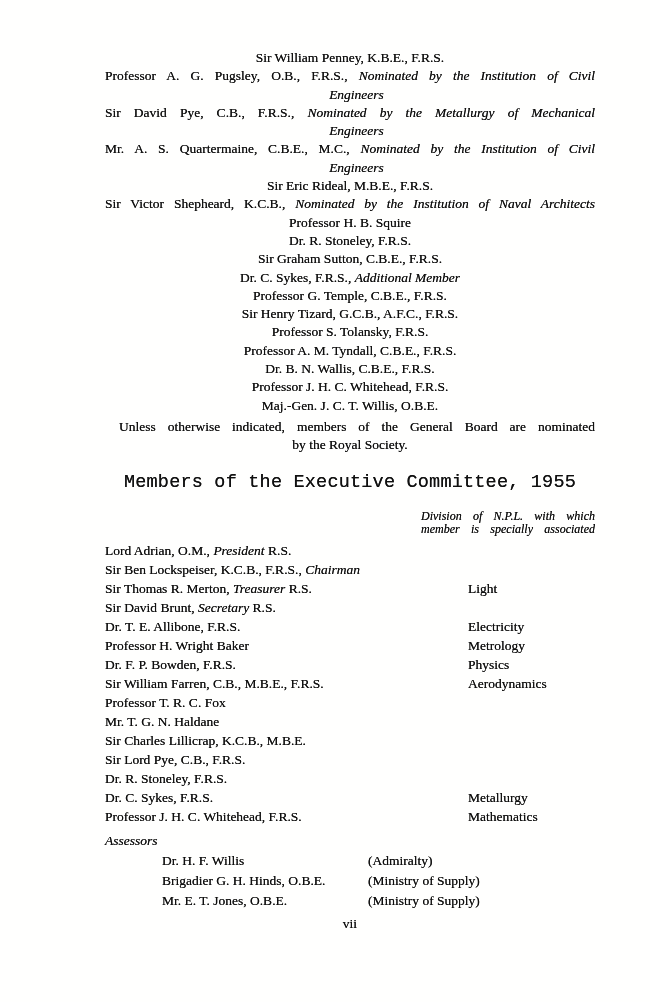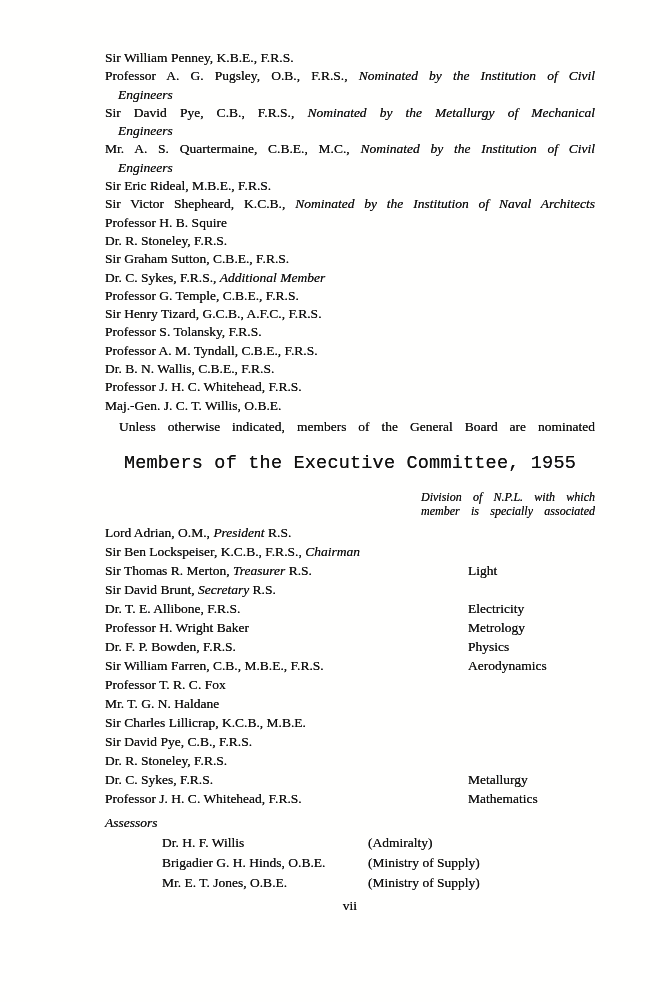--- a/index.html
+++ b/index.html
@@ -20,21 +20,21 @@
   .content {
     position: absolute;
     left: 105px;
     top: 49px;
     width: 490px;
     font-size: 13.5px;
   }
   
   .line {
     line-height: 18.3px;
-    text-align: left;
+    text-align: center;
     white-space: normal;
   }
   .line.stretch {
     text-align: justify;
     text-align-last: justify;
   }
   .line.cont {
     padding-left: 13px;
   }
   .line.indent {
@@ -157,20 +157,21 @@
         <div class="entry">
           <div class="line"><span>Professor J. H. C. Whitehead, F.R.S.</span></div>
         </div>
         <div class="entry">
           <div class="line"><span>Maj.-Gen. J. C. T. Willis, O.B.E.</span></div>
         </div>
       </section>
 
     <section id="gb-note" class="note">
         <div class="line stretch indent"><span>Unless otherwise indicated, members of the General Board are nominated</span></div>
+        <div class="line"><span>by the Royal Society.</span></div>
       </section>
 
     <h1 class="heading">Members of the Executive Committee, 1955</h1>
 
     <div class="col-note">
       <div class="cn-line">Division of N.P.L. with which</div>
       <div class="cn-line">member is specially associated</div>
     </div>
 
     <section id="ec-list" class="ec-list">
@@ -178,21 +179,21 @@
         <div class="ec-row"><span class="ec-name"><span>Sir Ben Lockspeiser, K.C.B., F.R.S., </span><i>Chairman</i></span></div>
         <div class="ec-row"><span class="ec-name"><span>Sir Thomas R. Merton, </span><i>Treasurer</i><span> R.S.</span></span><span class="ec-div">Light</span></div>
         <div class="ec-row"><span class="ec-name"><span>Sir David Brunt, </span><i>Secretary</i><span> R.S.</span></span></div>
         <div class="ec-row"><span class="ec-name"><span>Dr. T. E. Allibone, F.R.S.</span></span><span class="ec-div">Electricity</span></div>
         <div class="ec-row"><span class="ec-name"><span>Professor H. Wright Baker</span></span><span class="ec-div">Metrology</span></div>
         <div class="ec-row"><span class="ec-name"><span>Dr. F. P. Bowden, F.R.S.</span></span><span class="ec-div">Physics</span></div>
         <div class="ec-row"><span class="ec-name"><span>Sir William Farren, C.B., M.B.E., F.R.S.</span></span><span class="ec-div">Aerodynamics</span></div>
         <div class="ec-row"><span class="ec-name"><span>Professor T. R. C. Fox</span></span></div>
         <div class="ec-row"><span class="ec-name"><span>Mr. T. G. N. Haldane</span></span></div>
         <div class="ec-row"><span class="ec-name"><span>Sir Charles Lillicrap, K.C.B., M.B.E.</span></span></div>
-        <div class="ec-row"><span class="ec-name"><span>Sir David Pye, C.B., F.R.S.</span></span></div>
+        <div class="ec-row"><span class="ec-name"><span>Sir Lord Pye, C.B., F.R.S.</span></span></div>
         <div class="ec-row"><span class="ec-name"><span>Dr. R. Stoneley, F.R.S.</span></span></div>
         <div class="ec-row"><span class="ec-name"><span>Dr. C. Sykes, F.R.S.</span></span><span class="ec-div">Metallurgy</span></div>
         <div class="ec-row"><span class="ec-name"><span>Professor J. H. C. Whitehead, F.R.S.</span></span><span class="ec-div">Mathematics</span></div>
       </section>
 
     <section class="assessors">
       <div class="assessors-heading">Assessors</div>
       <div id="as-list">
           <div class="as-row"><span class="as-name">Dr. H. F. Willis</span><span class="as-org">(Admiralty)</span></div>
           <div class="as-row"><span class="as-name">Brigadier G. H. Hinds, O.B.E.</span><span class="as-org">(Ministry of Supply)</span></div>

